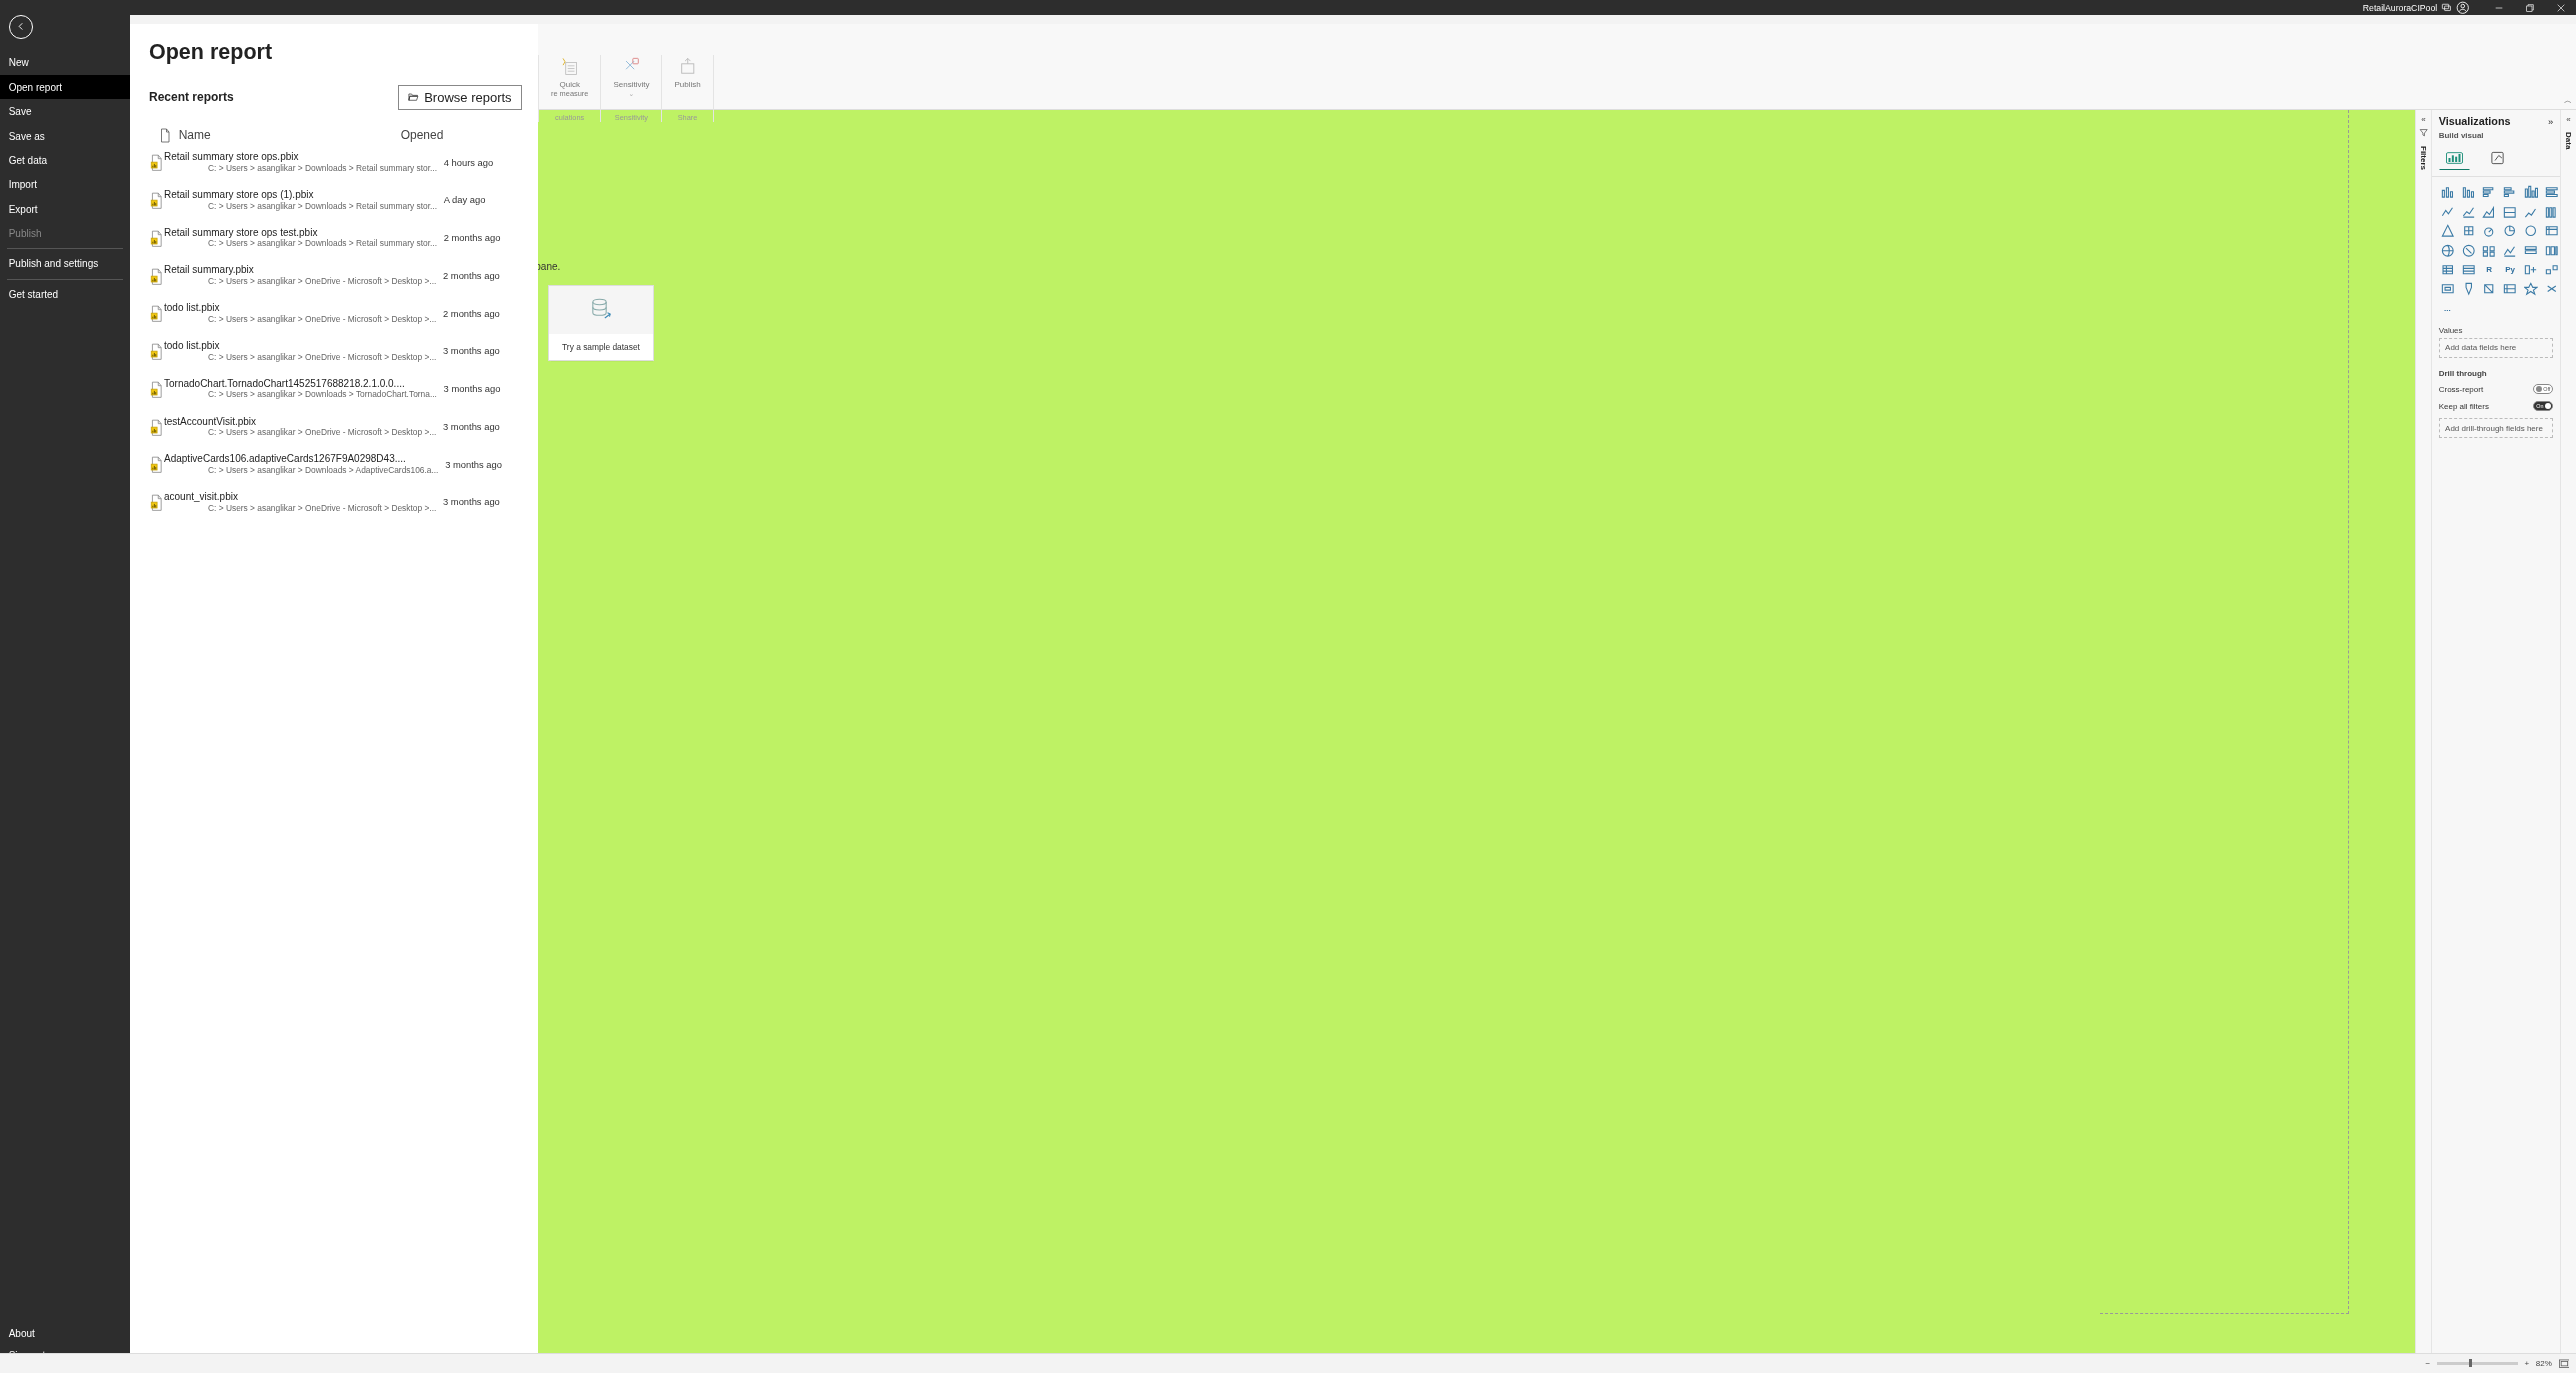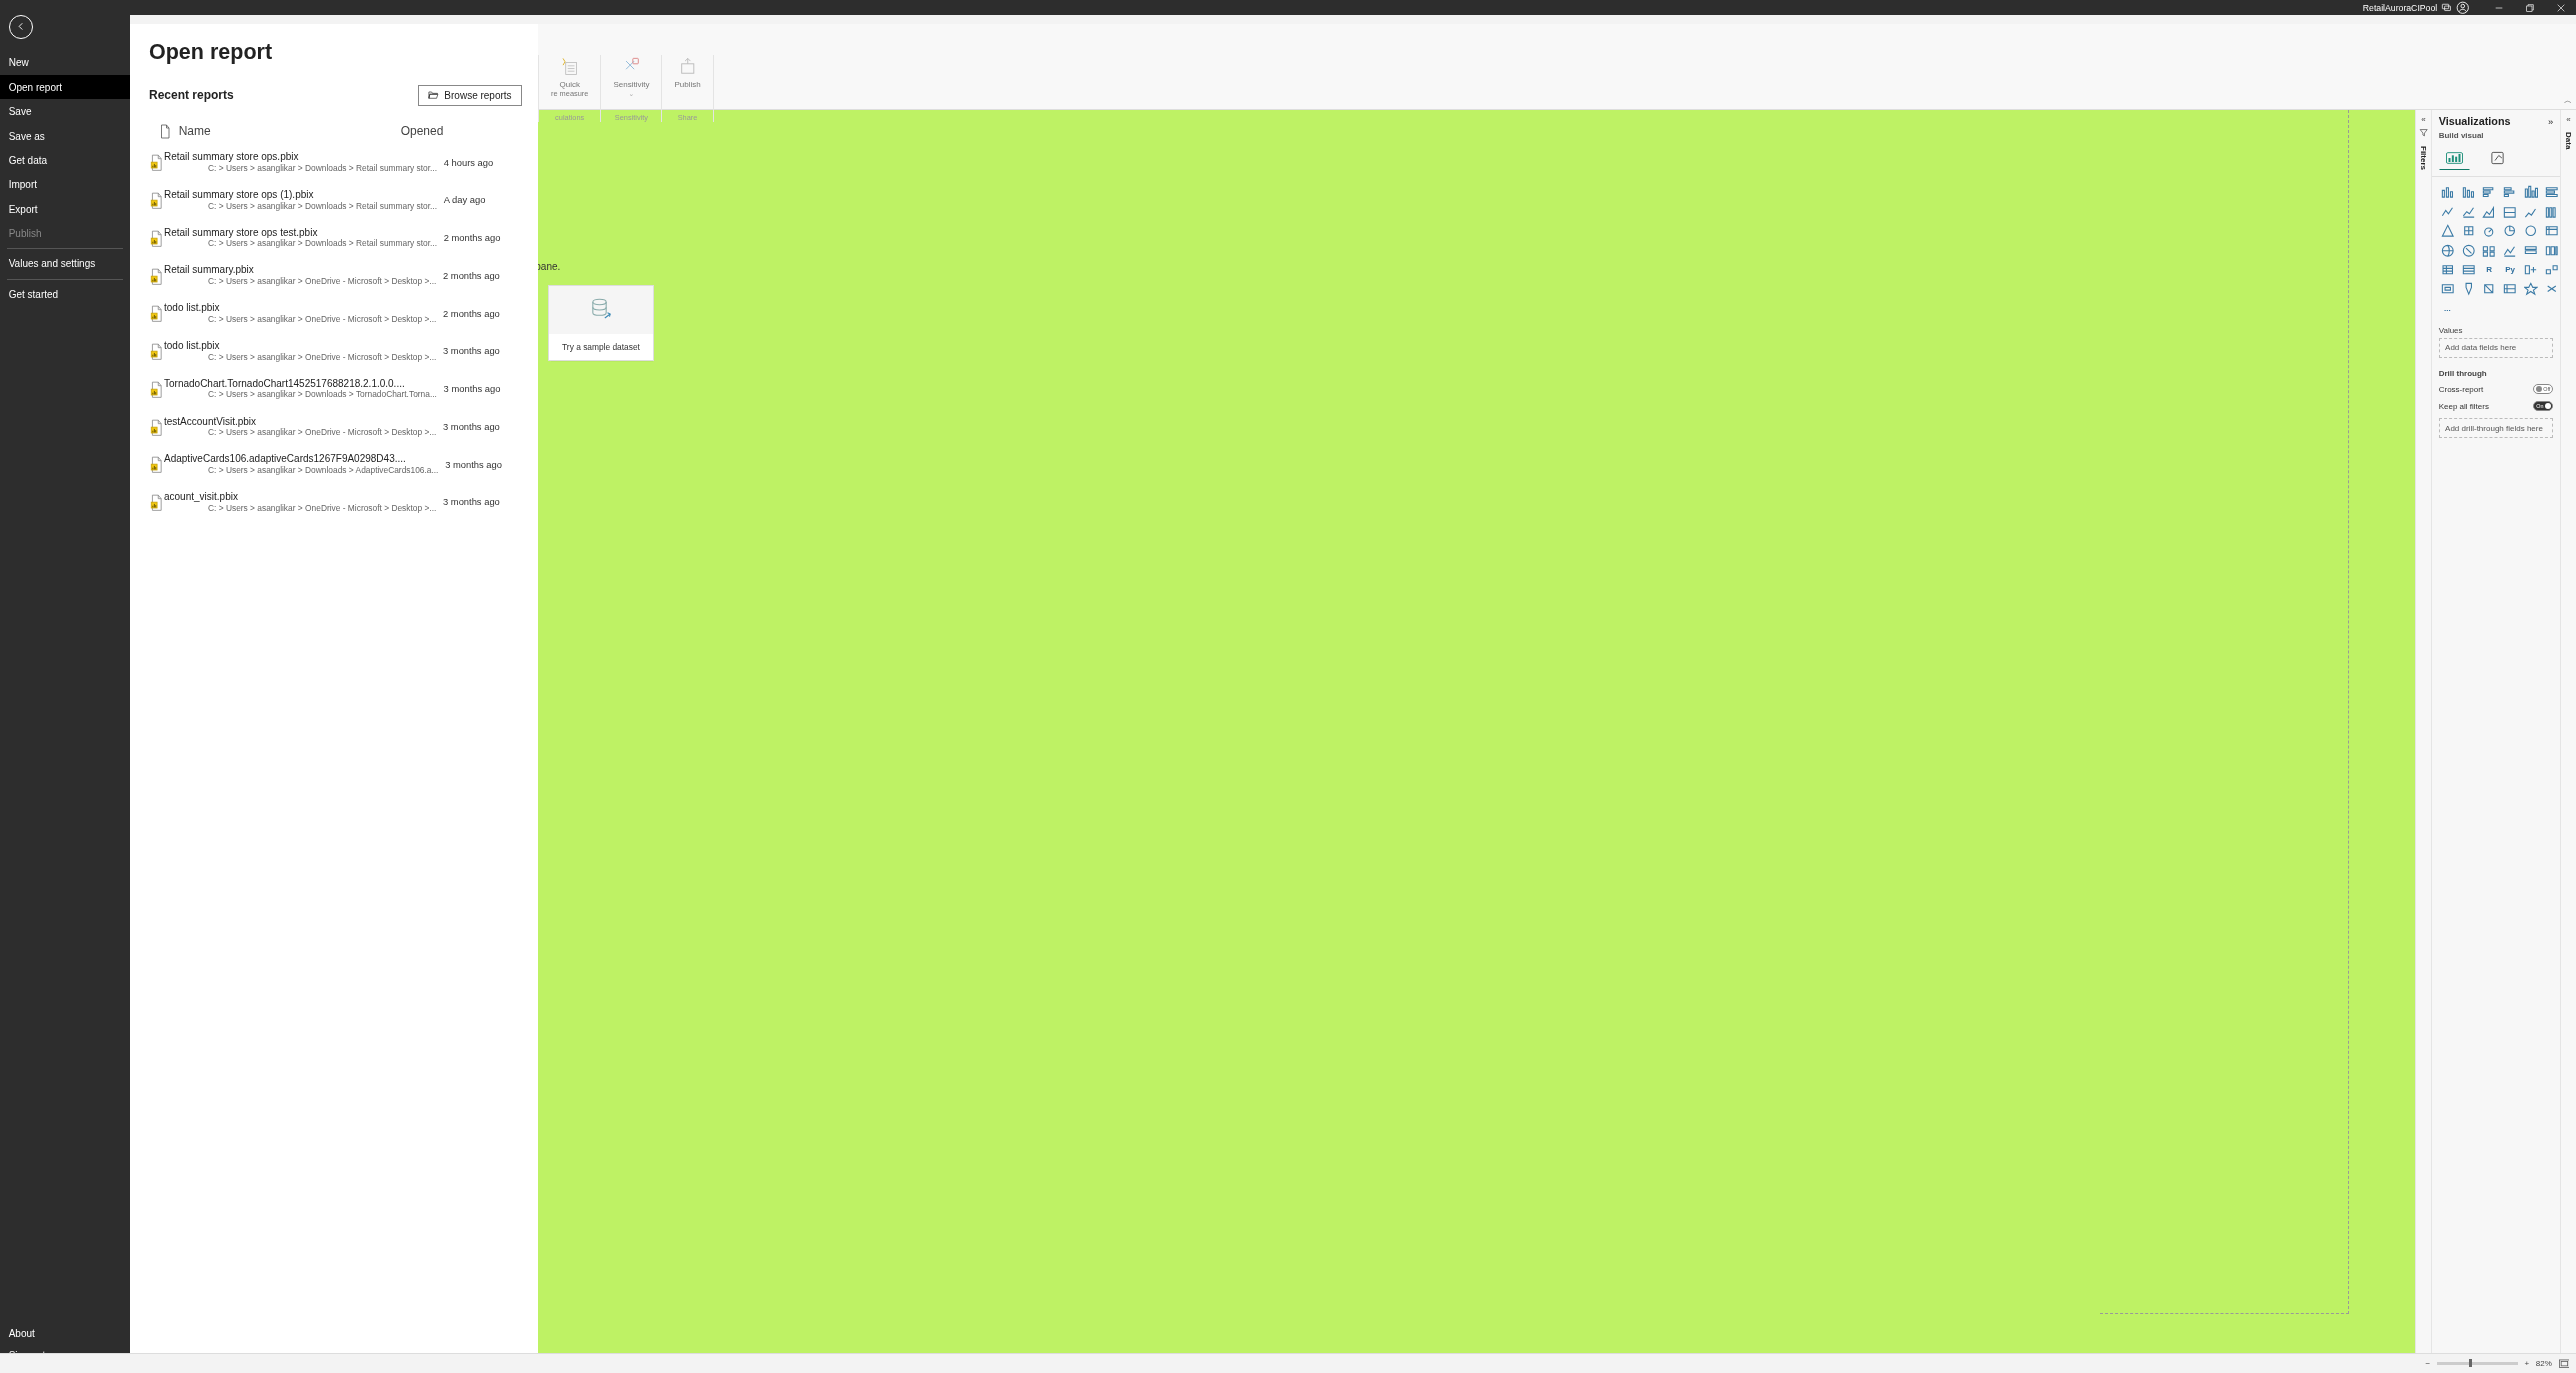--- a/index.html
+++ b/index.html
@@ -20,21 +20,21 @@
   .leftnav .item.disabled { color:#888;}
   .leftnav .sep { height:0.7px; background:#555; margin:2.7px 6.7px;}
   .leftnav .bottom { position:absolute; bottom:6.7px; left:0; right:0;}
   .leftnav .bottom .item { padding:5.4px 8.7px;}
 
   
   .stage { position:absolute; top:23.5px; left:130px; width:408px; bottom:0; background:#fff; z-index:180; padding:16px 16px 0 19px; overflow:hidden;}
   .stage h1 { font-weight:600; font-size:21.5px; margin-bottom:20px;}
   .recenthdr { display:flex; align-items:center; justify-content:space-between; margin-bottom:13px;}
   .recenthdr .rt { font-size:12px; font-weight:600;}
-  .browse { border:0.7px solid #888; padding:4px 9.4px; font-size:10px; display:flex; align-items:center; gap:5.4px; cursor:pointer; background:#fff;}
+  .browse { border:0.7px solid #888; padding:4px 9.4px; font-size:13px; display:flex; align-items:center; gap:5.4px; cursor:pointer; background:#fff;}
   .colhdr { display:flex; align-items:center; padding:5.4px 2.7px; color:#444; font-size:12px; border-bottom:0px;}
   .colhdr .cicon { width:27px; display:flex; justify-content:center;}
   .colhdr .cname { flex:0 0 222px;}
   .colhdr .copen { flex:0 0 81px;}
   .scrollarea { position:absolute; top:121px; bottom:6.7px; left:19px; right:9.4px; overflow-y:auto; padding-right:12px;}
   .row { display:flex; align-items:center; padding:6.7px 0 9.4px 0; position:relative;}
   .row .ricon { width:27px; display:flex; justify-content:center; align-items:flex-start; padding-top:2px;}
   .row .rtext { flex:0 0 215px; padding-right:6.7px;}
   .row .rtext .fn { font-size:10px; color:#222; white-space:nowrap; overflow:hidden; text-overflow:ellipsis;}
   .row .rtext .fp { font-size:8.4px; color:#666; white-space:nowrap; overflow:hidden; text-overflow:ellipsis; margin-top:0.7px;margin-left:44px;}
@@ -133,21 +133,21 @@
   </div>
   <div class="item">New</div>
   <div class="item active">Open report</div>
   <div class="item">Save</div>
   <div class="item">Save as</div>
   <div class="item">Get data</div>
   <div class="item">Import</div>
   <div class="item">Export</div>
   <div class="item disabled">Publish</div>
   <div class="sep"></div>
-  <div class="item">Values and settings</div>
+  <div class="item">Publish and settings</div>
   <div class="sep"></div>
   <div class="item">Get started</div>
   <div class="bottom">
     <div class="item">About</div>
     <div class="item">Sign out</div>
   </div>
 </div>
 
 <div class="stage">
   <h1>Open report</h1>

